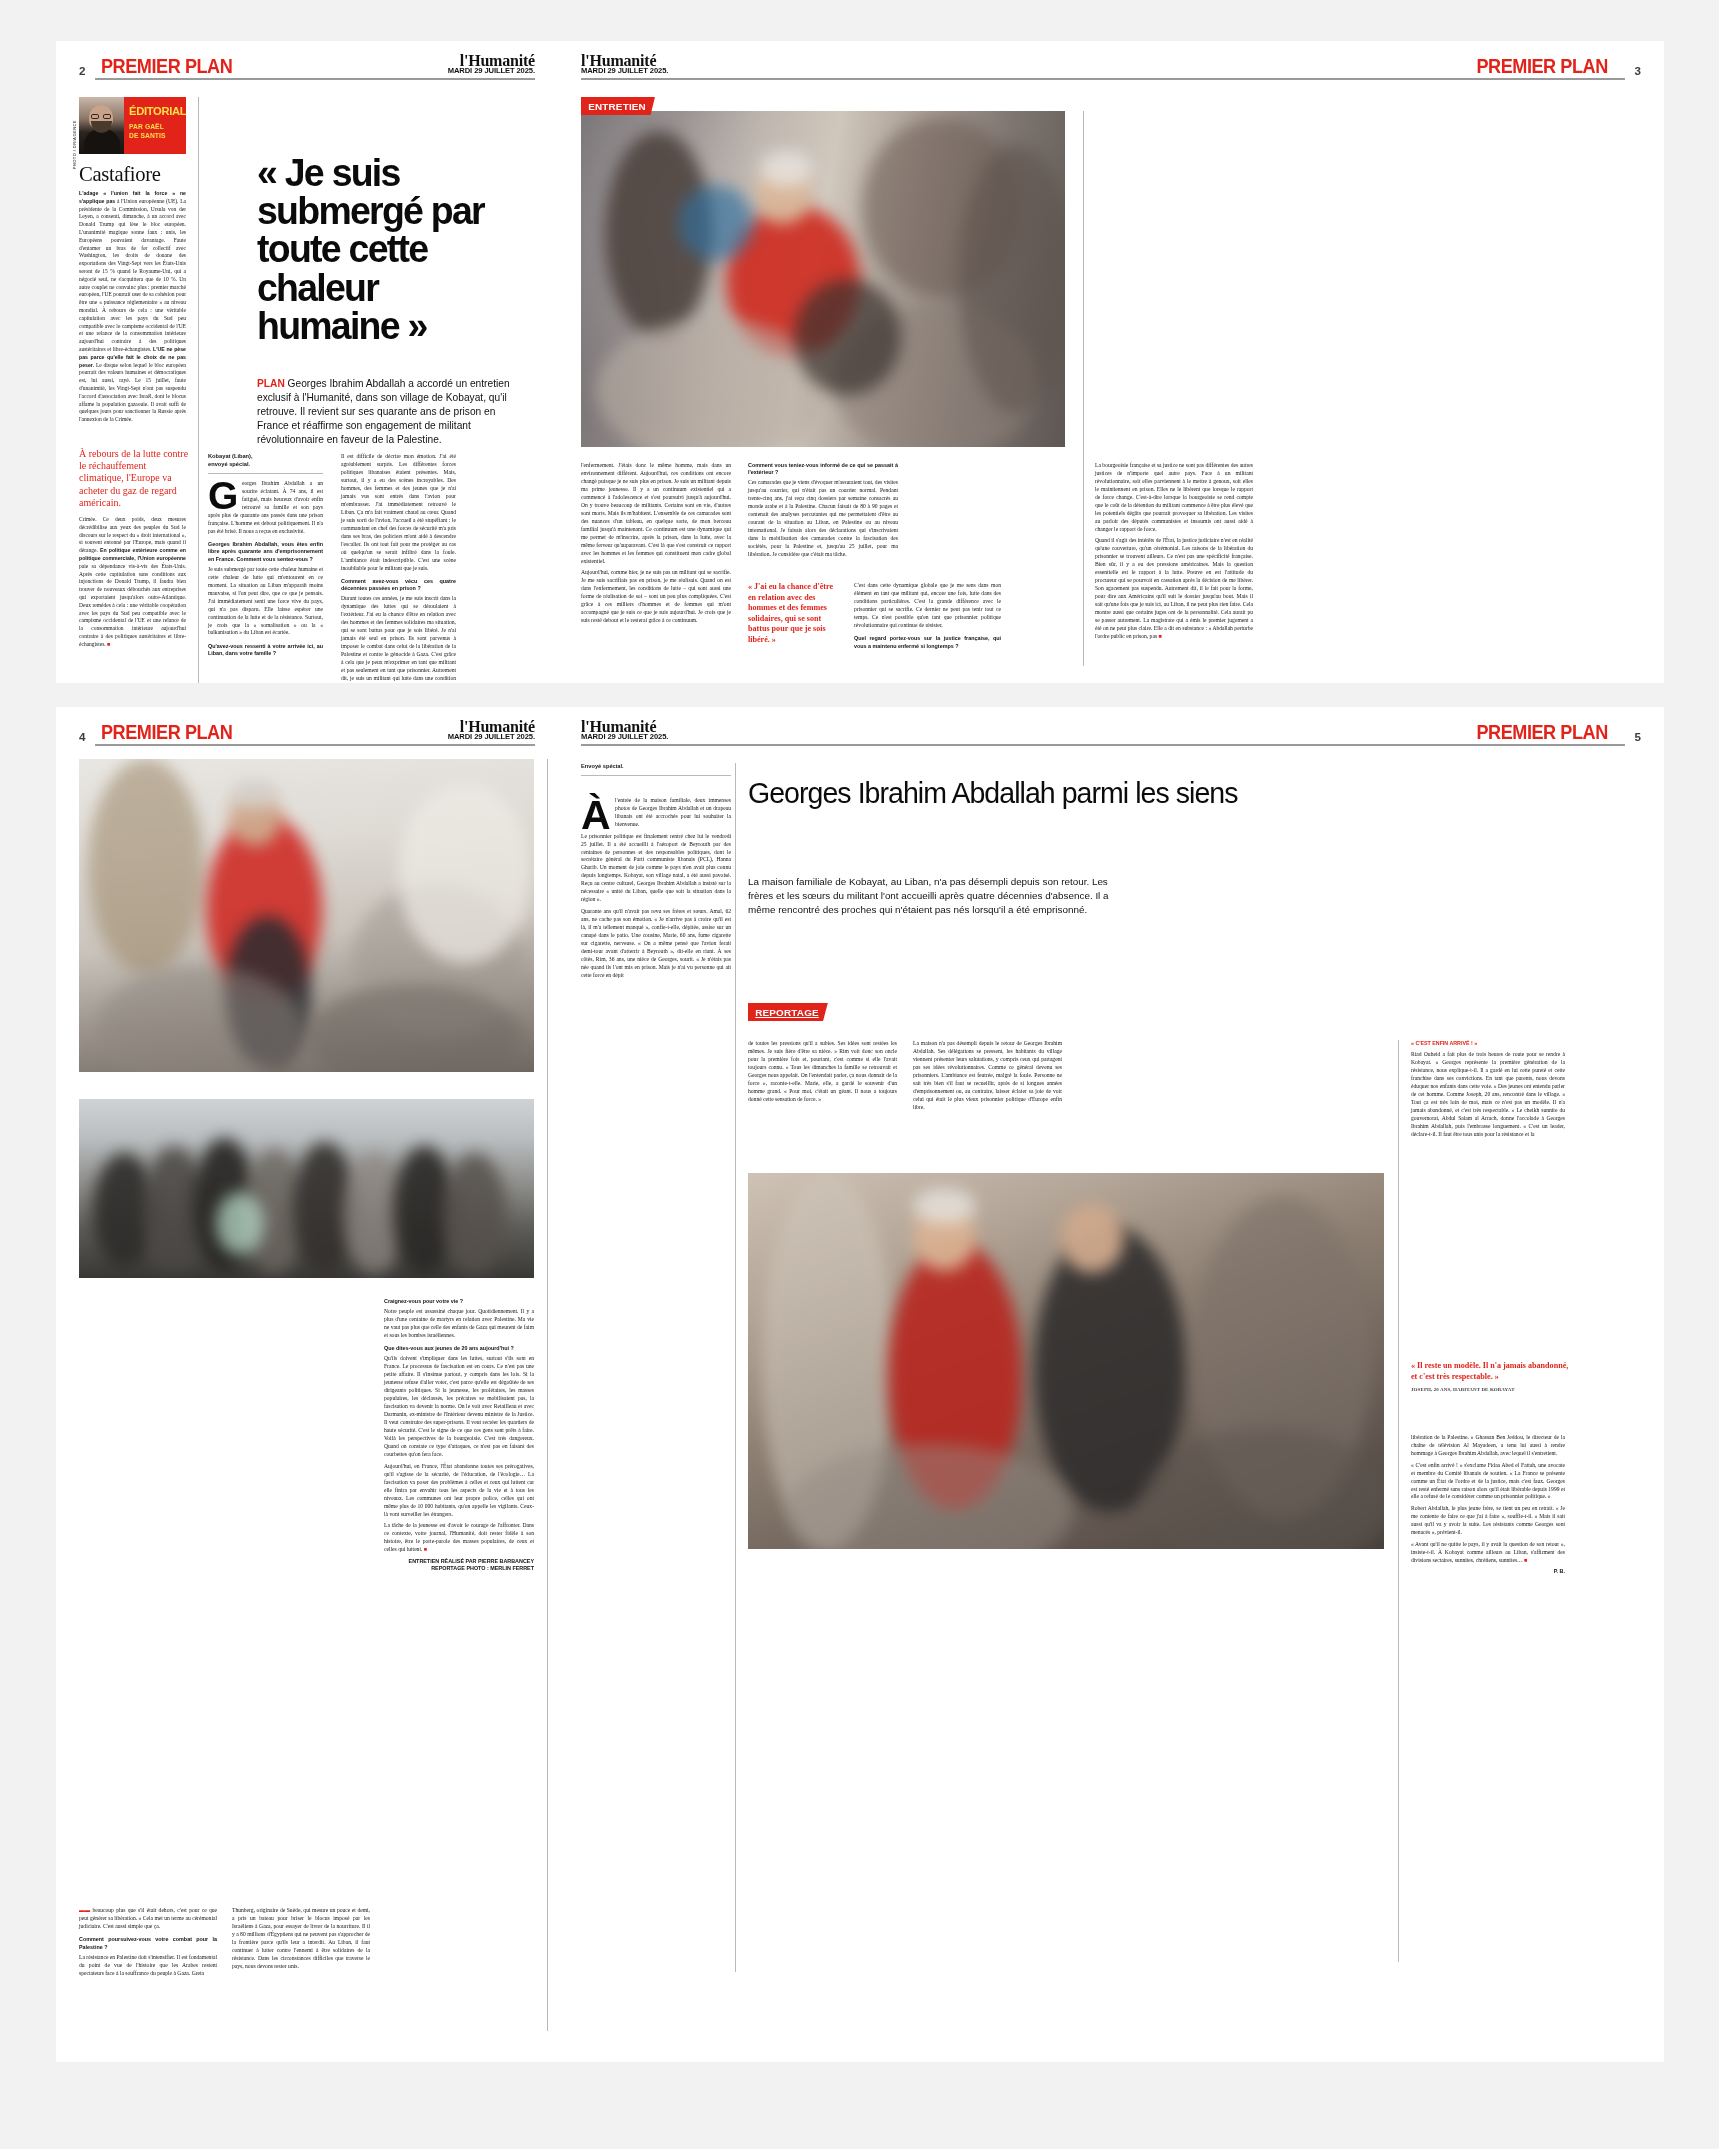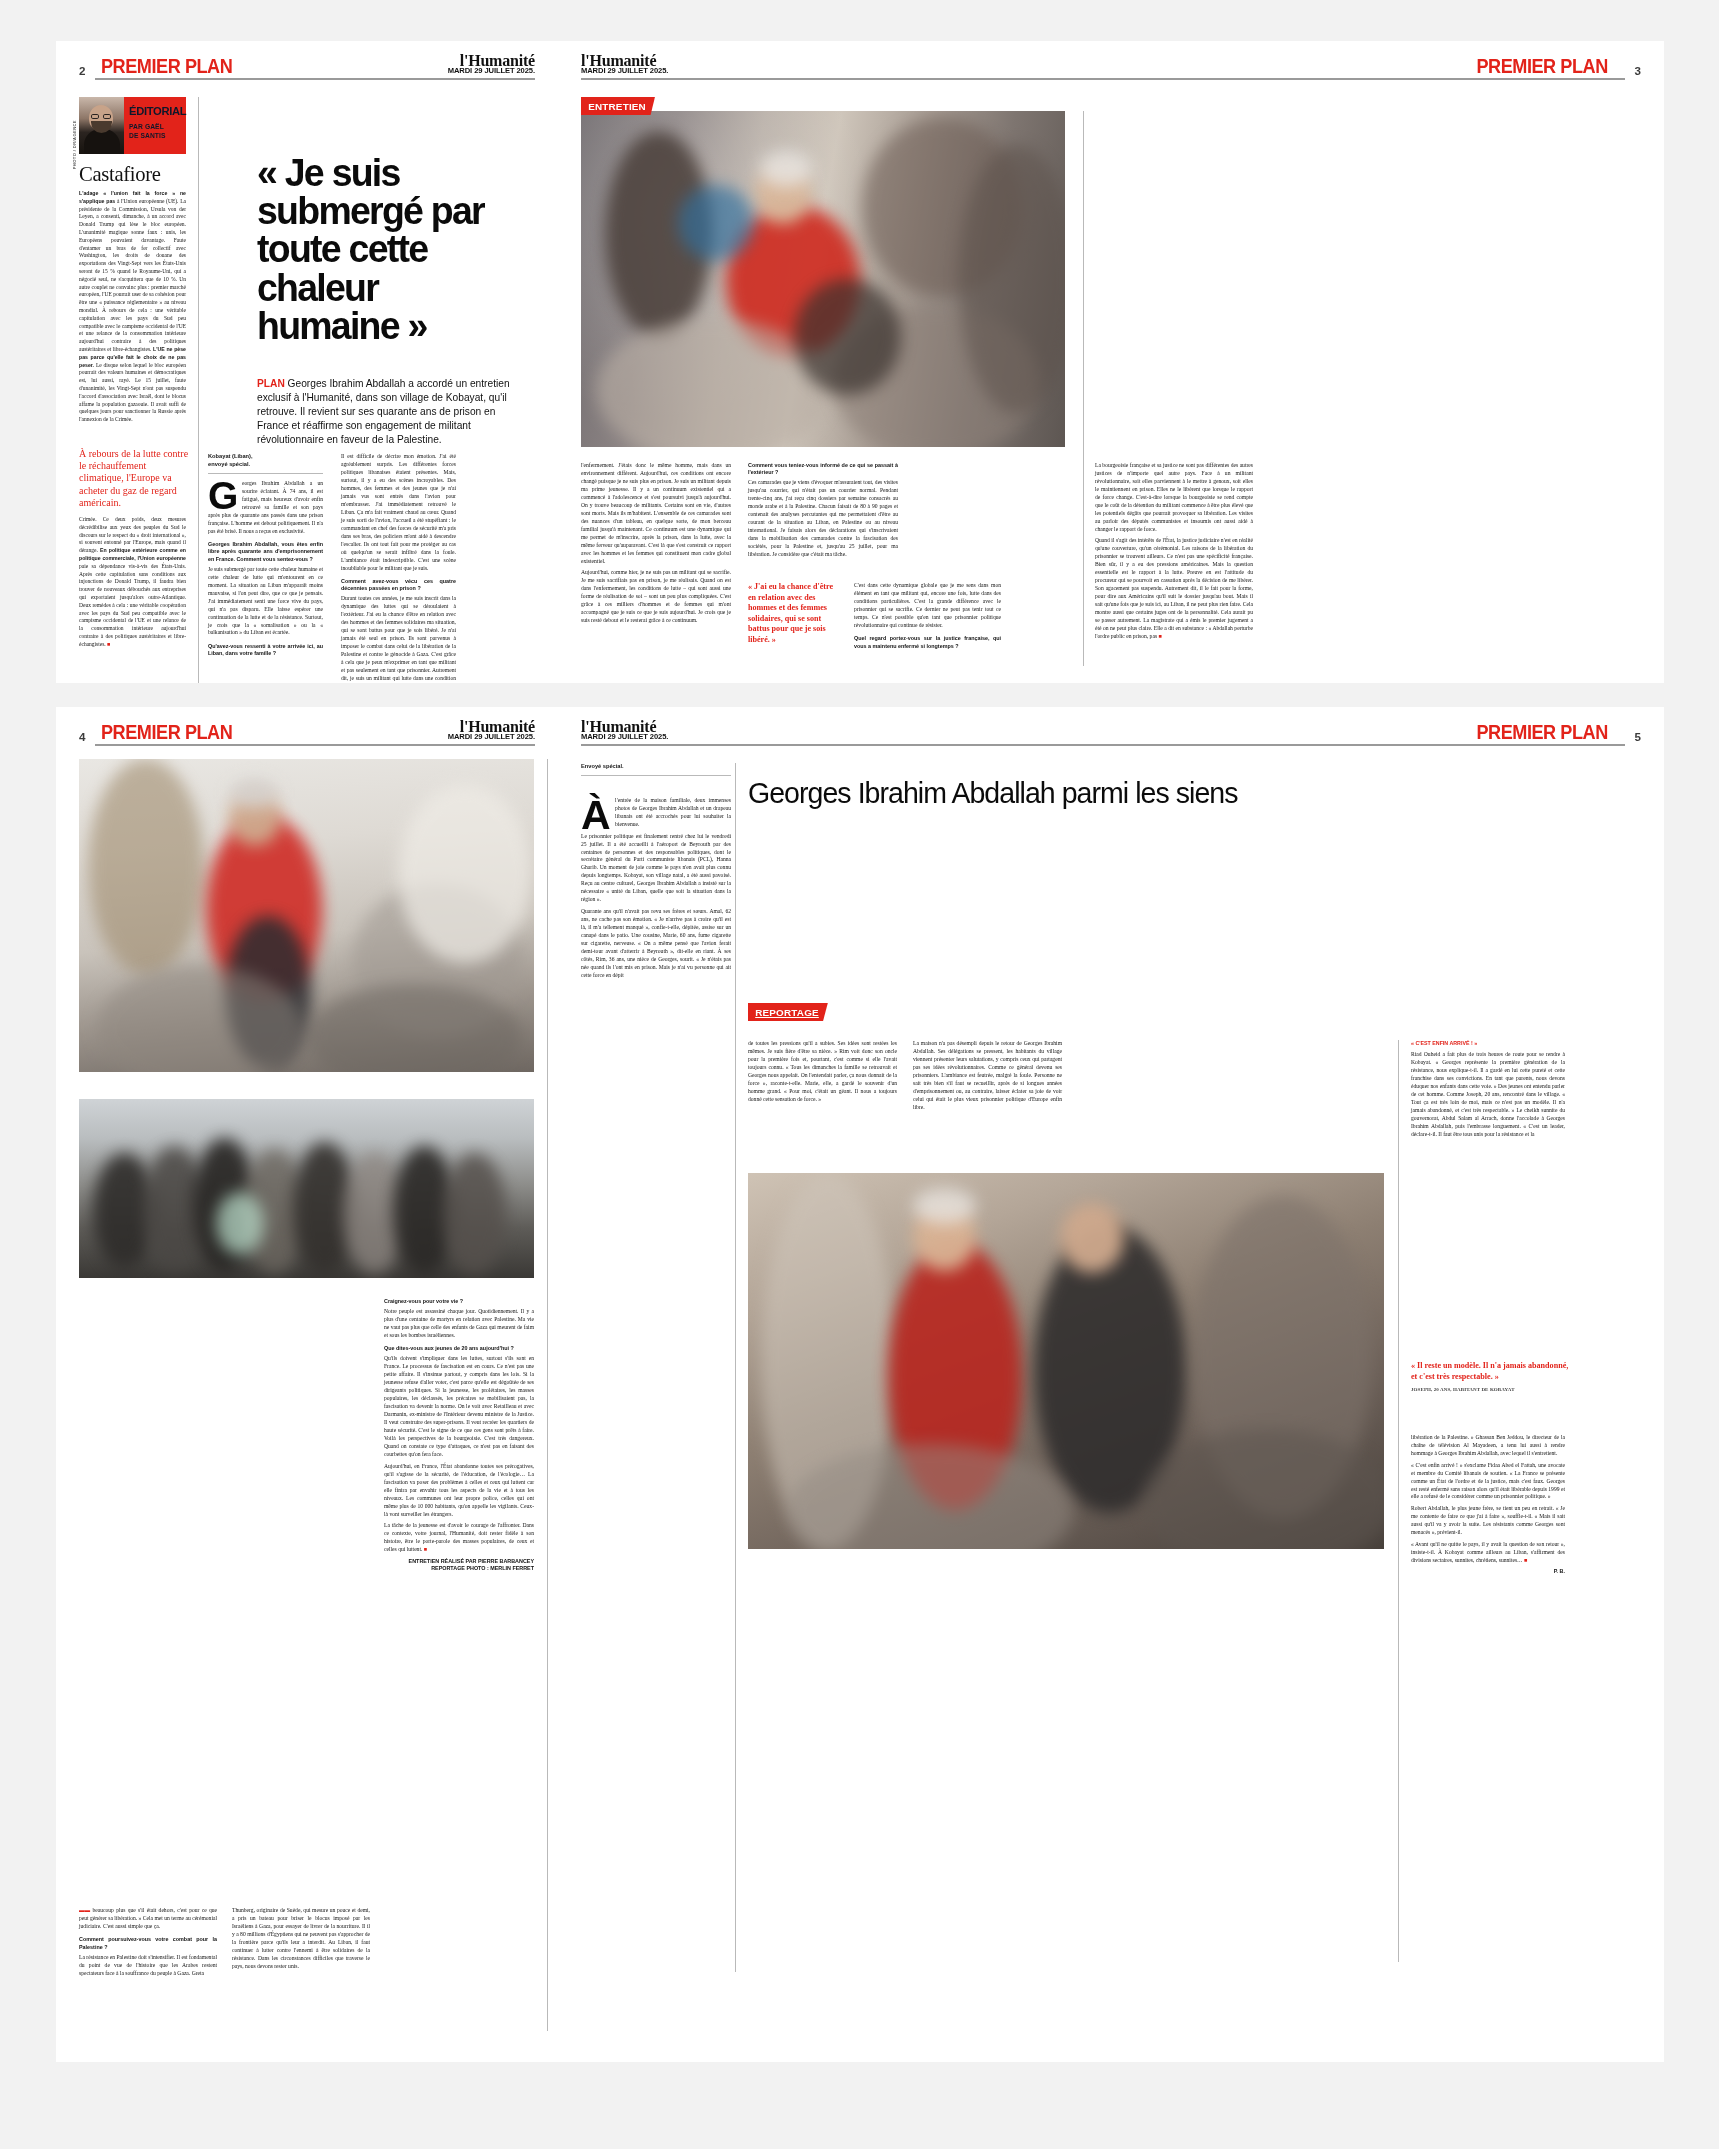--- a/index.html
+++ b/index.html
@@ -81,21 +81,21 @@
   }
   .edito-glasses i{ position:absolute; top:0; width:8px; height:5.4px;
      border:1.1px solid #2a2320; border-radius:1.8px; display:block; }
   .edito-glasses i:first-child{ left:0; }
   .edito-glasses i:last-child{ right:0; }
   .edito-beard{
     position:absolute; left:11.6px; top:24px; width:21.5px; height:11.6px;
     background:#4a3a2e; border-radius:0 0 10.7px 10.7px; z-index:2;
   }
   .edito-labels{
-    position:absolute; left:50px; top:8px; color:#0f172a;
+    position:absolute; left:50px; top:8px; color:#fde047;
   }
   .edito-labels .t1{ font-size:11.2px; font-weight:800; letter-spacing:-0.3px; }
   .edito-labels .t2{ font-size:6.7px; font-weight:800; margin-top:4.5px; line-height:1.35; letter-spacing:0.1px;}
   .photo-credit-v{
     position:absolute; left:16px; top:79px;
     font-size:4.1px; font-weight:700; color:#555;
     writing-mode:vertical-rl; transform:rotate(180deg);
     letter-spacing:0.4px;
   }
   .edito-title{
@@ -430,20 +430,21 @@
       <div class="folio" style="right:23px; top:23px;">5</div>
       <div class="rule" style="left:23px; right:39px; top:37px;"></div>
     </div>
 
     <div class="col" style="left:23px; top:56px; width:150px;">
       <div class="locline">Envoyé spécial.</div>
       <div class="hrule"></div>
     </div>
 
     <div class="p5-title" style="left:190px; top:70px; width:537px;">Georges Ibrahim Abdallah parmi les siens</div>
+    <div class="p5-stand" style="left:190px; top:168px; width:385px;">La maison familiale de Kobayat, au Liban, n'a pas désempli depuis son retour. Les frères et les sœurs du militant l'ont accueilli après quatre décennies d'absence. Il a même rencontré des proches qui n'étaient pas nés lorsqu'il a été emprisonné.</div>
 
     <div class="vrule" style="left:177px; top:56px; height:1209px;"></div>
 
     <div class="col" style="left:23px; top:90px; width:150px;">
       <p><span class="dropcap-a">À</span><span>l'entrée de la maison familiale, deux immenses photos de Georges Ibrahim Abdallah et un drapeau libanais ont été accrochés pour lui souhaiter la bienvenue.</span></p>
       <p>Le prisonnier politique est finalement rentré chez lui le vendredi 25 juillet. Il a été accueilli à l'aéroport de Beyrouth par des centaines de personnes et des responsables politiques, dont le secrétaire général du Parti communiste libanais (PCL), Hanna Gharib. Un moment de joie comme le pays n'en avait plus connu depuis longtemps. Kobayat, son village natal, a été aussi pavoisé. Reçu au centre culturel, Georges Ibrahim Abdallah a insisté sur la nécessaire « unité du Liban, quelle que soit la situation dans la région ».</p>
       <p>Quarante ans qu'il n'avait pas revu ses frères et sœurs. Amal, 62 ans, ne cache pas son émotion. « Je n'arrive pas à croire qu'il est là, il m'a tellement manqué », confie-t-elle, dépitée, assise sur un canapé dans le patio. Une cousine, Marie, 60 ans, fume cigarette sur cigarette, nerveuse. « On a même pensé que l'avion ferait demi-tour avant d'atterrir à Beyrouth », dit-elle en riant. À ses côtés, Rim, 36 ans, une nièce de Georges, sourit. « Je n'étais pas née quand ils l'ont mis en prison. Mais je n'ai vu personne qui ait cette force en dépit</p>
     </div>
 
     <div class="badge" style="left:190px; top:296px;text-decoration:underline;">REPORTAGE</div>

